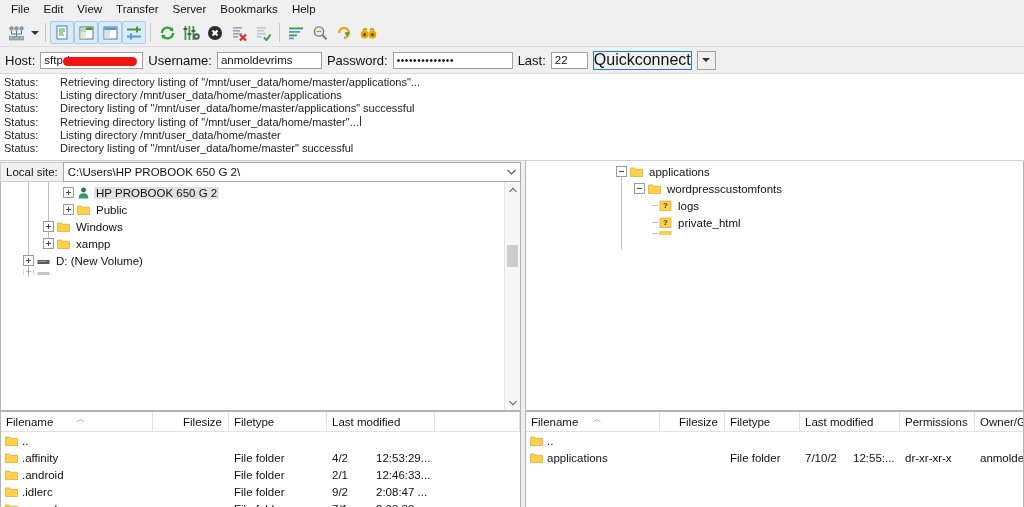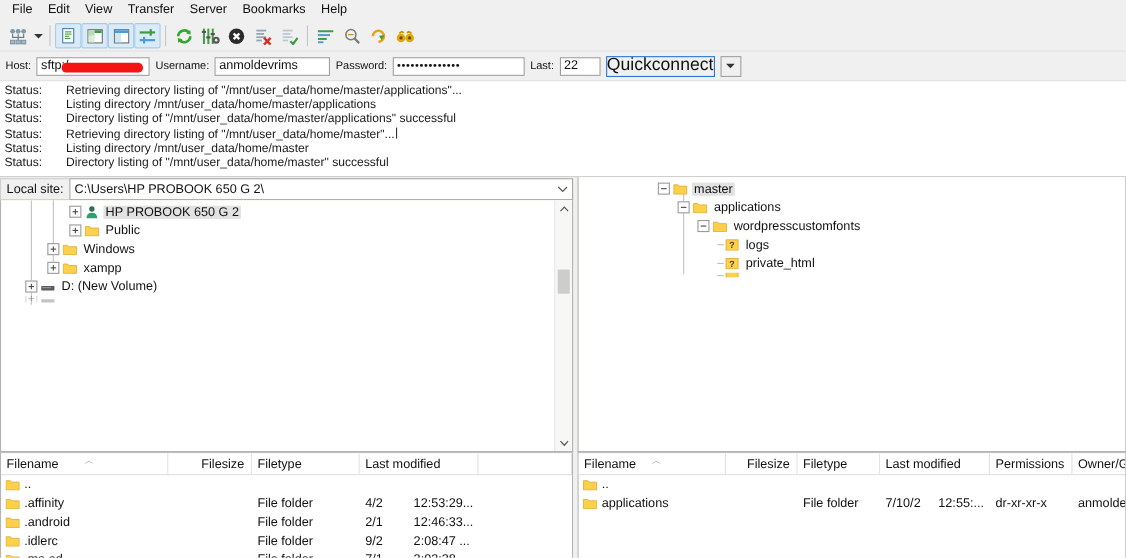--- a/index.html
+++ b/index.html
@@ -66,21 +66,21 @@
   
   .qcbar {
     height: 26px;
     background: #f0f0f0;
     display: flex;
     align-items: center;
     padding-left: 5px;
     gap: 5px;
     border-bottom: 1px solid #dcdcdc;
   }
-  .qclabel { font-size: 10px; color: #111; }
+  .qclabel { font-size: 13px; color: #111; }
   .qcfield {
     height: 17px;
     border: 1px solid #a0a0a0;
     background: #fff;
     display: flex; align-items: center;
     padding: 0 3px;
     font-size: 11.5px;
     color: #111;
     box-sizing: border-box;
     overflow: hidden;
@@ -141,21 +141,21 @@
     width: 1px; height: 10px;
     background: #333;
     vertical-align: -1px;
     margin-left: 1px;
   }
 
   
   .panes {
     display: flex;
     height: 250px;
-    background: #bef264;
+    background: #0c4a6e;
   }
   .pane-left  { width: 521px; display: flex; flex-direction: column; }
   .pane-split { width: 4px; background: #f0f0f0; }
   .pane-right { width: 499px; display: flex; flex-direction: column; }
 
   .siteline {
     height: 20px;
     display: flex;
     align-items: stretch;
     background: #f0f0f0;
@@ -670,29 +670,20 @@
     </div>
 
     <div class="pane-split"></div>
 
     <div class="pane-right">
 
       <div class="treebox">
         <div class="treecontent">
           <div class="guide" style="left:95px;top:8px;height:80px;"></div>
 
-          <div class="treerow" style="padding-left:72px;">
-            <span class="expander"></span>
-            <span class="folder-ico">
-              <svg width="13" height="11" viewBox="0 0 13 11">
-                <path d="M0.5 2 L4.5 2 L5.5 3.3 L12.5 3.3 L12.5 10.5 L0.5 10.5 Z" fill="#ffd04a" stroke="#d8a82b" stroke-width="0.7"></path>
-              </svg>
-            </span>
-            <span class="tree-label sel">master</span>
-          </div>
 
           <div class="treerow" style="padding-left:90px;">
             <span class="expander"></span>
             <span class="folder-ico">
               <svg width="13" height="11" viewBox="0 0 13 11">
                 <path d="M0.5 2 L4.5 2 L5.5 3.3 L12.5 3.3 L12.5 10.5 L0.5 10.5 Z" fill="#ffd04a" stroke="#d8a82b" stroke-width="0.7"></path>
               </svg>
             </span>
             <span class="tree-label">applications</span>
           </div>

